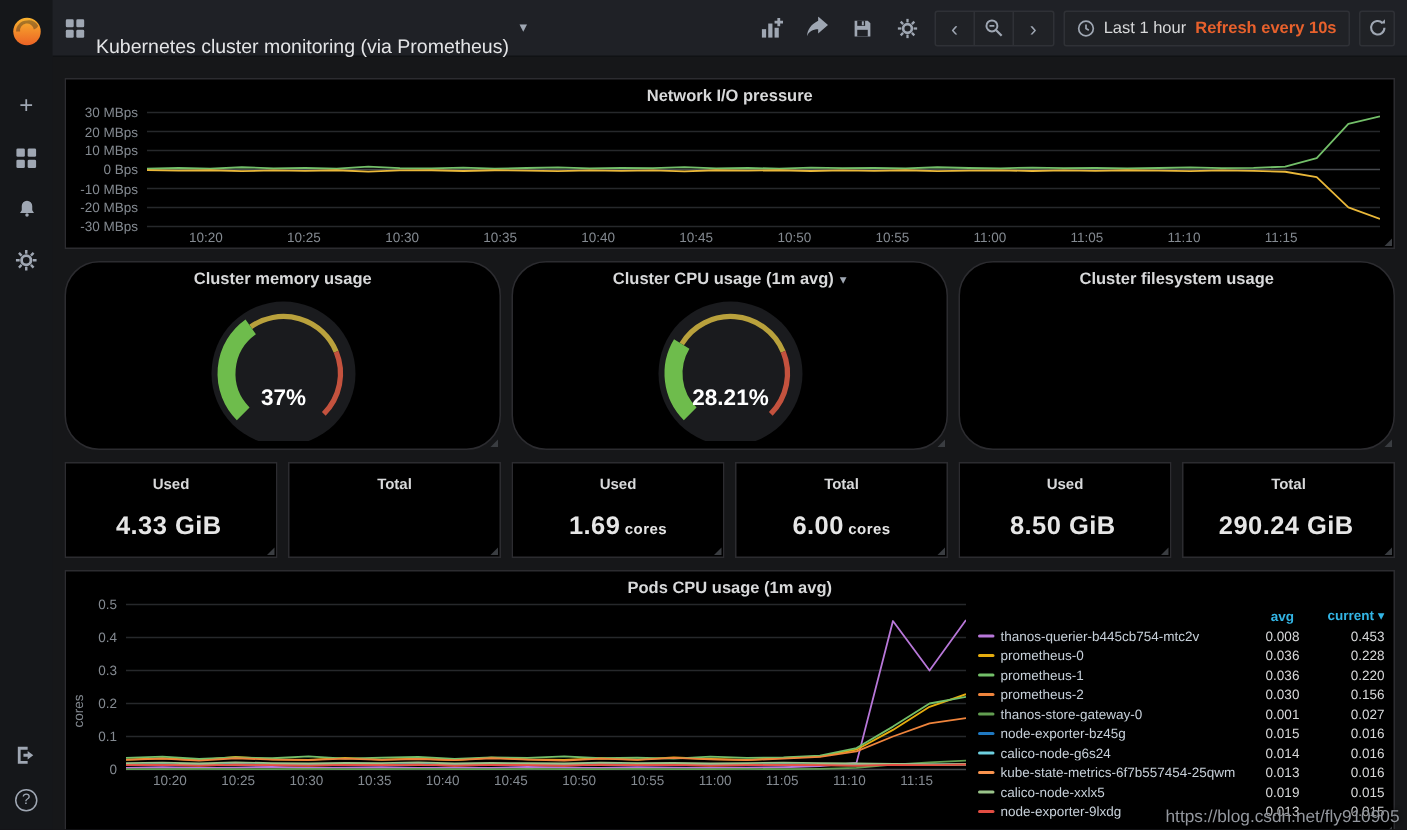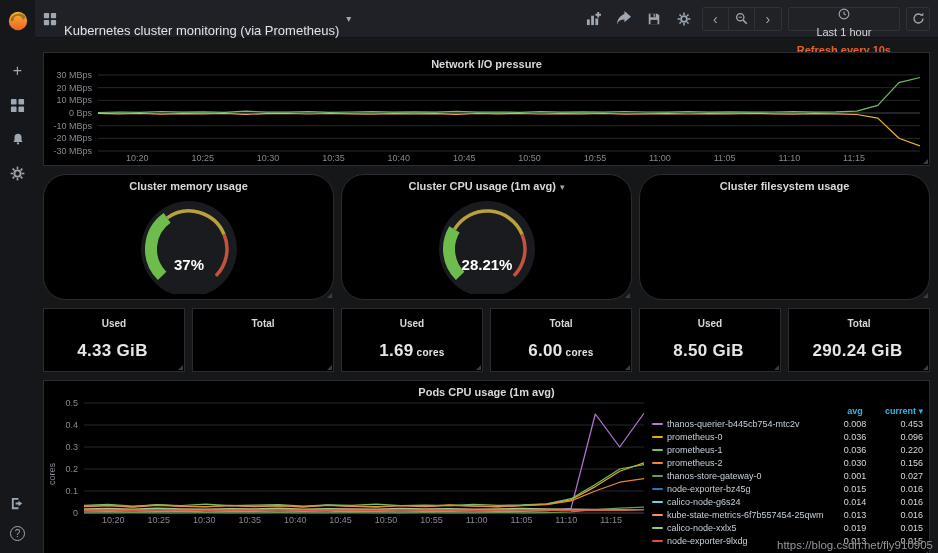--- a/index.html
+++ b/index.html
@@ -24,21 +24,21 @@
   .hdr-title{font-size:13px;color:#e3e4e6;cursor:pointer;margin-top:24px;}
   .hdr-caret{color:#9fa7b3;font-size:10px;cursor:pointer;}
   .hdr-right{display:flex;align-items:center;gap:6px;}
   .icon-btn{background:transparent;border:none;color:#9fa7b3;width:24px;height:24px;
     display:flex;align-items:center;justify-content:center;cursor:pointer;padding:0;font-size:14px;}
   .btn-group{display:flex;border:1px solid #2f3136;border-radius:2px;background:#202226;overflow:hidden;}
   .btn-group .icon-btn{width:26px;height:22px;border-right:1px solid #2f3136;color:#9fa7b3;}
   .btn-group .icon-btn:last-child{border-right:none;}
   .time-btn{display:flex;align-items:center;gap:6px;background:#202226;border:1px solid #2f3136;
     border-radius:2px;color:#d8d9da;font-size:11px;height:24px;padding:0 8px;cursor:pointer;
-    font-family:inherit;flex-direction:column;}
+    font-family:inherit;}
   .refresh-label{font-weight:bold;}
   .bordered{border:1px solid #2f3136;border-radius:2px;background:#202226;}
 
   
   .content{position:absolute;left:35px;top:38px;width:903px;height:515px;padding:14px 8px 0;}
   .panel{background:#000000;border:1px solid #2c2c30;position:relative;}
   .panel::after{content:"";position:absolute;right:1px;bottom:1px;
     border-left:5px solid transparent;border-bottom:5px solid #3a3d41;}
   .panel-title{font-size:11px;font-weight:bold;color:#d8d9da;text-align:center;padding-top:5px;cursor:pointer;height:19px;}
   .title-caret{color:#9fa7b3;font-size:9px;margin-left:4px;cursor:pointer;}
@@ -385,21 +385,21 @@
               <div class="legend-row">
                 <span class="swatch" style="background: rgb(184, 119, 217);"></span>
                 <span class="l-name">thanos-querier-b445cb754-mtc2v</span>
                 <span class="l-avg lv">0.008</span>
                 <span class="l-cur lv">0.453</span>
               </div>
               <div class="legend-row">
                 <span class="swatch" style="background: rgb(229, 172, 14);"></span>
                 <span class="l-name">prometheus-0</span>
                 <span class="l-avg lv">0.036</span>
-                <span class="l-cur lv">0.096</span>
+                <span class="l-cur lv">0.228</span>
               </div>
               <div class="legend-row">
                 <span class="swatch" style="background: rgb(115, 191, 105);"></span>
                 <span class="l-name">prometheus-1</span>
                 <span class="l-avg lv">0.036</span>
                 <span class="l-cur lv">0.220</span>
               </div>
               <div class="legend-row">
                 <span class="swatch" style="background: rgb(239, 132, 60);"></span>
                 <span class="l-name">prometheus-2</span>

